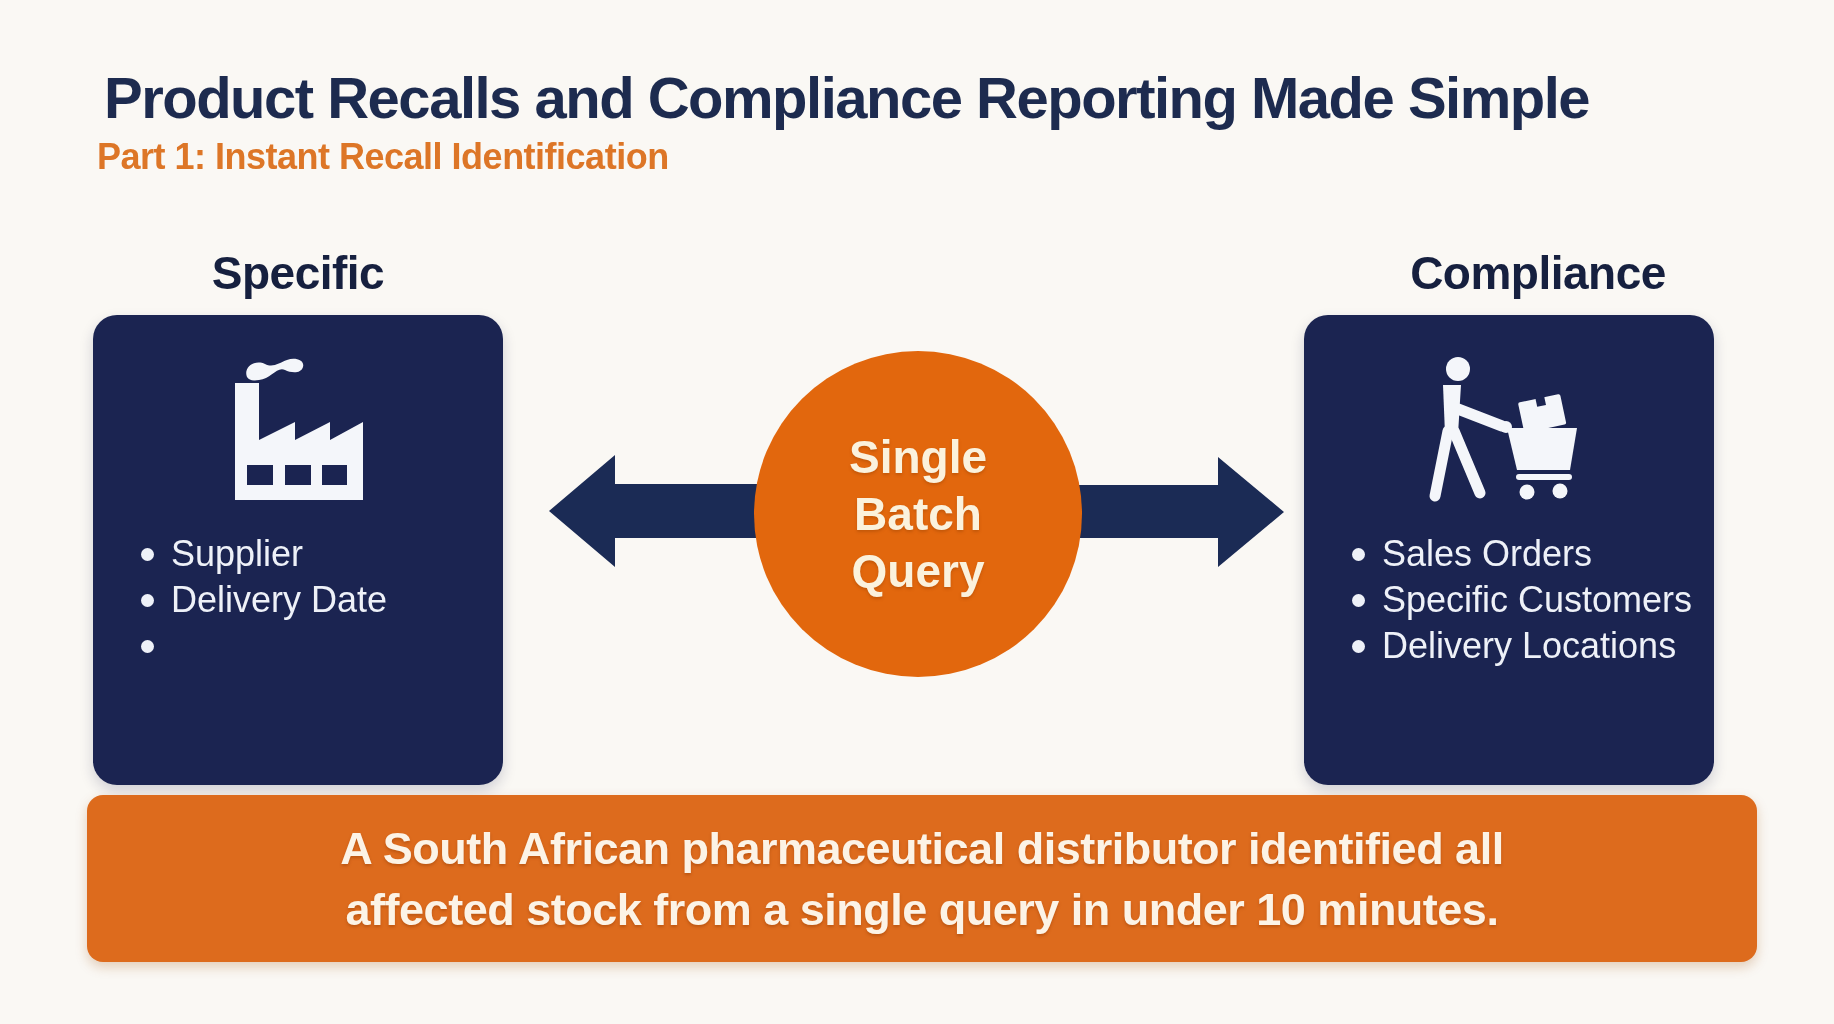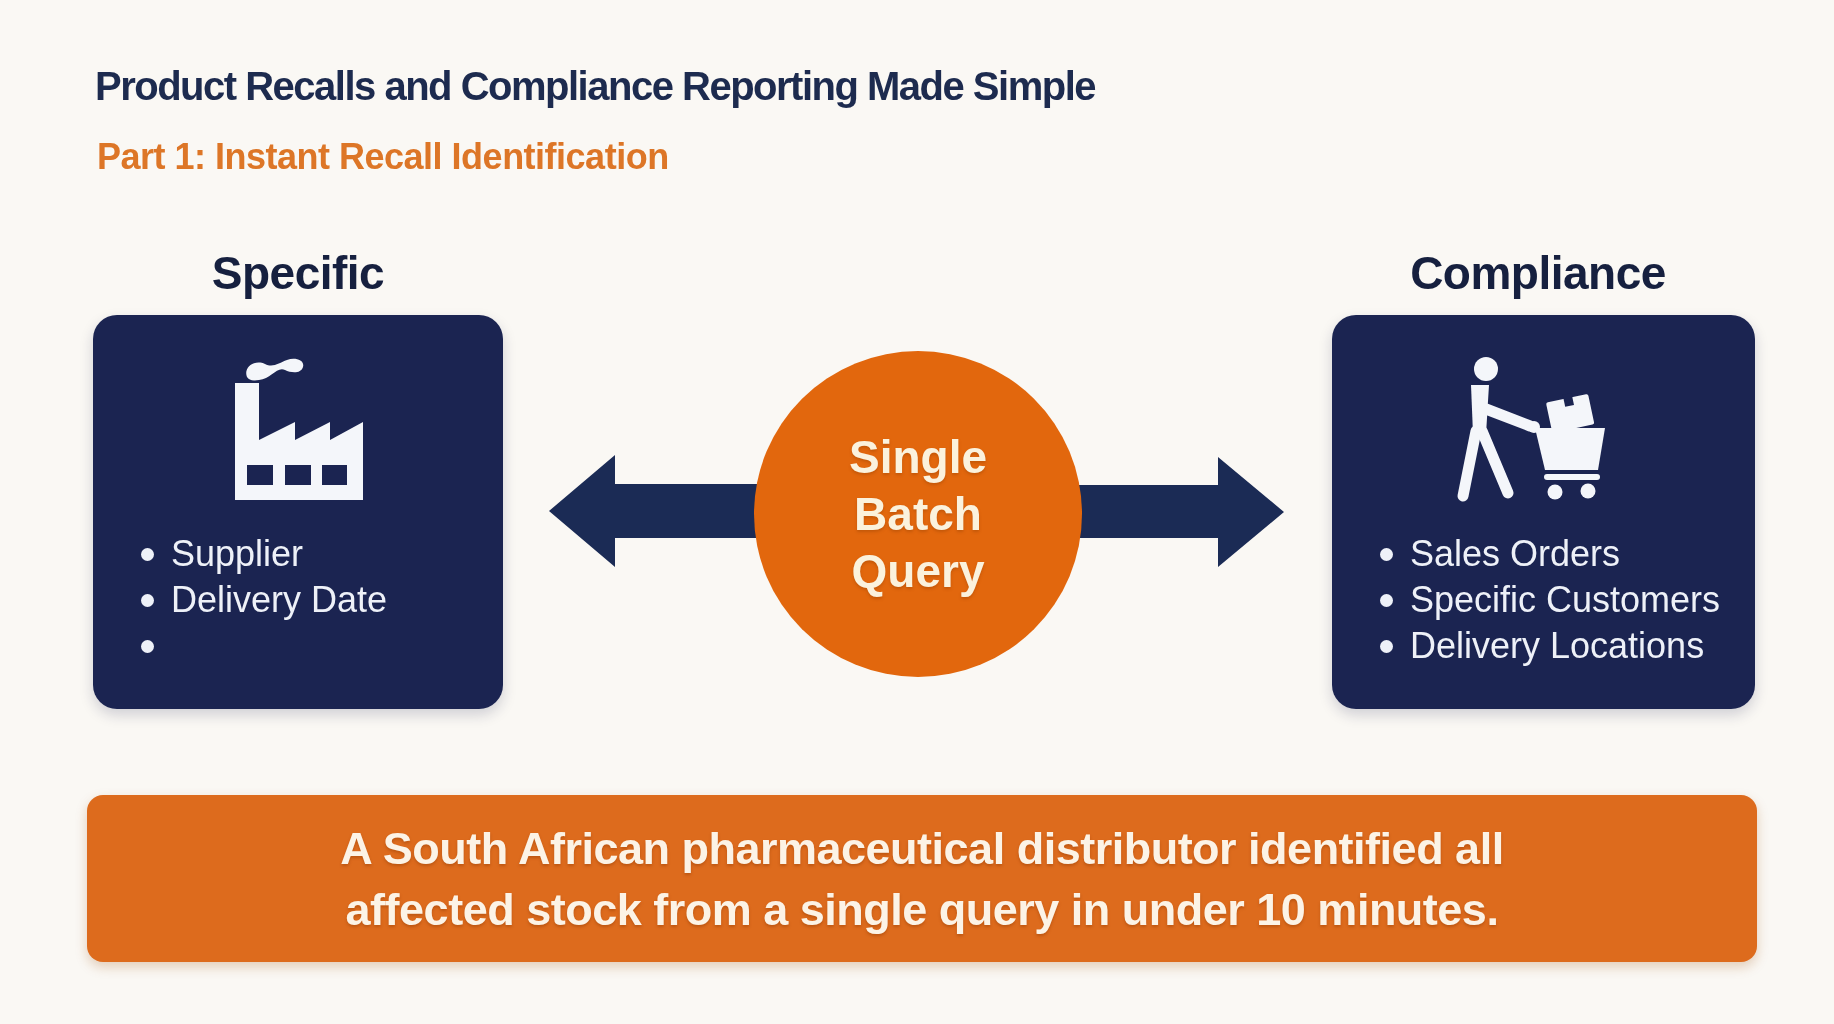--- a/index.html
+++ b/index.html
@@ -6,47 +6,47 @@
   body{
     width:1834px;height:1024px;overflow:hidden;
     background:#faf8f4;
     font-family:"Liberation Sans",sans-serif;
     -webkit-font-smoothing:antialiased;
   }
   .stage{position:relative;width:1834px;height:1024px;background:#faf8f4;}
 
   
   .title{
-    position:absolute;left:95px;top:64px;
-    font-size:40px;font-weight:800;letter-spacing:-1.5px;
+    position:absolute;left:104px;top:64px;
+    font-size:58px;font-weight:800;letter-spacing:-1.5px;
     color:#1d2b4f;white-space:nowrap;
   }
   .subtitle{
     position:absolute;left:97px;top:136px;
     font-size:36px;font-weight:800;letter-spacing:-0.5px;
     color:#dd7627;white-space:nowrap;
   }
 
   
   .col-heading{
     position:absolute;top:246px;width:410px;text-align:center;
     font-size:46px;font-weight:800;color:#16203f;letter-spacing:-0.5px;
   }
   .col-heading.up{left:93px;}
   .col-heading.down{left:1333px;}
 
   
   .card{
-    position:absolute;top:315px;width:410px;height:394px;
+    position:absolute;top:315px;width:410px;height:470px;
     background:#1b2451;border-radius:24px;
     box-shadow:0 6px 14px rgba(20,30,70,0.18);
     z-index:3;
   }
   .card.up{left:93px;}
-  .card.down{left:1332px;padding-left:13px;}
+  .card.down{left:1304px;}
 
   .card svg.icon{position:absolute;}
   .card.up svg.icon{left:140px;top:40px;width:130px;height:148px;}
   .card.down svg.icon{left:118px;top:28px;width:170px;height:165px;}
 
   .bullets{
     position:absolute;left:48px;top:216px;margin:0;padding:0;list-style:none;
   }
   .bullets li{
     display:flex;align-items:center;gap:17px;

